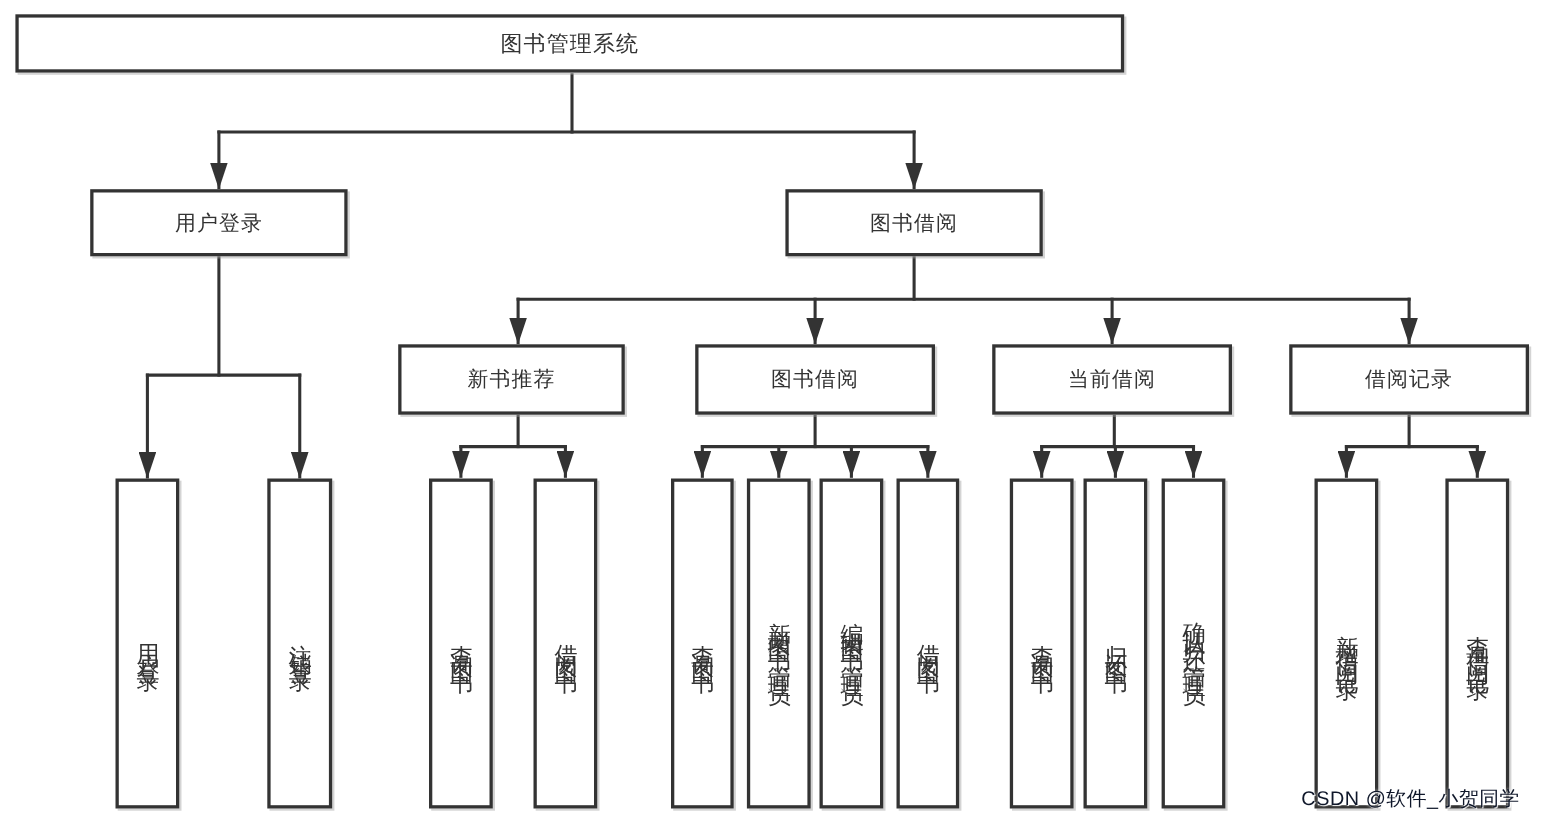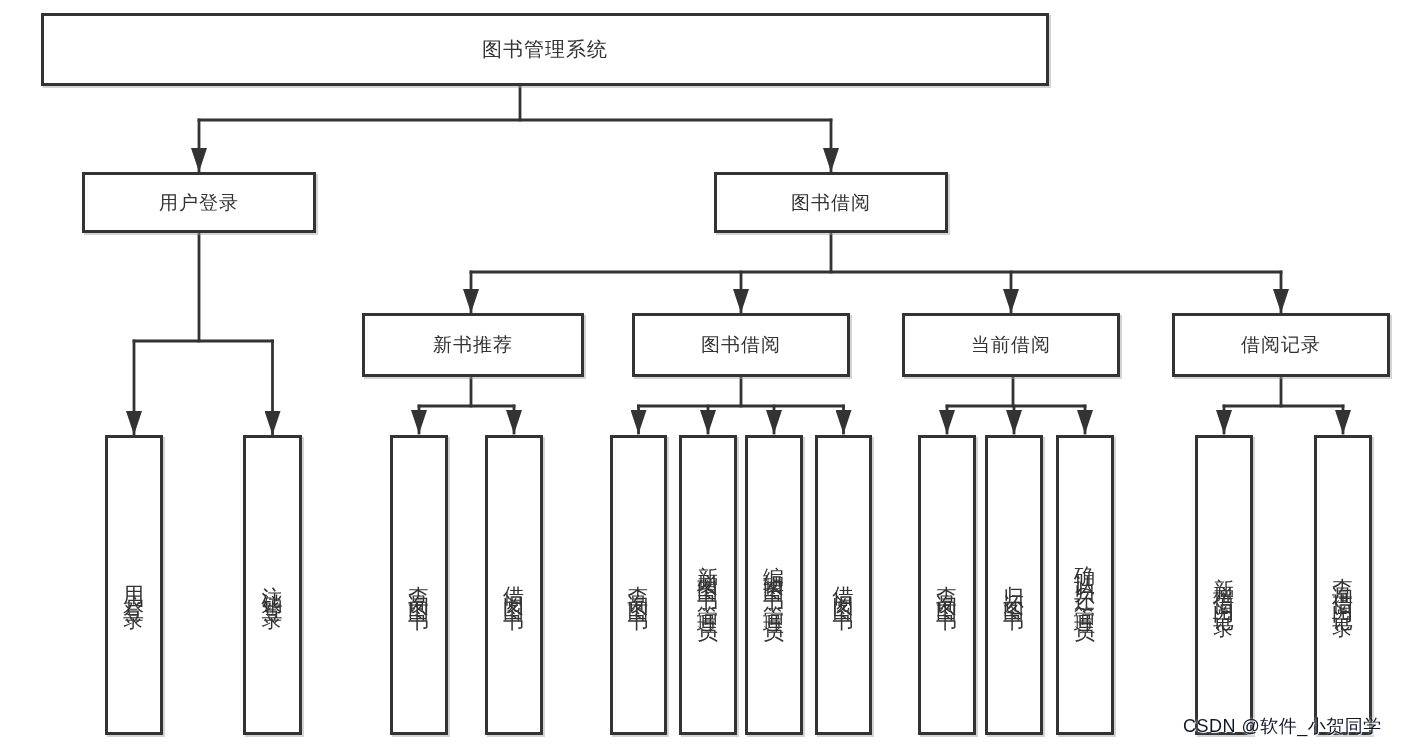--- a/index.html
+++ b/index.html
@@ -105,32 +105,32 @@
       <line x1="1014" y1="406" x2="1014" y2="433" marker-end="url(#arrow)"></line>
       <line x1="1085" y1="406" x2="1085" y2="433" marker-end="url(#arrow)"></line>
 
       <line x1="1281" y1="377" x2="1281" y2="406"></line>
       <line x1="1224" y1="406" x2="1343" y2="406"></line>
       <line x1="1224" y1="406" x2="1224" y2="433" marker-end="url(#arrow)"></line>
       <line x1="1343" y1="406" x2="1343" y2="433" marker-end="url(#arrow)"></line>
     </g>
   </svg>
 
-  <div class="box" style="left:14px; top:13px; width:1008px; height:73px;margin-left:27px;">
+  <div class="box" style="left:14px; top:13px; width:1008px; height:53px;">
     <span class="h-label root-label">图书管理系统</span>
   </div>
 
   <div class="box" style="left:82px; top:172px; width:234px; height:61px;">
     <span class="h-label">用户登录</span>
   </div>
   <div class="box" style="left:714px; top:172px; width:234px; height:61px;">
     <span class="h-label">图书借阅</span>
   </div>
 
-  <div class="box" style="left:362px; top:313px; width:222px; height:64px;text-align:right;">
+  <div class="box" style="left:362px; top:313px; width:206px; height:64px;text-align:right;">
     <span class="h-label">新书推荐</span>
   </div>
   <div class="box" style="left:902px; top:313px; width:218px; height:64px;">
     <span class="h-label">当前借阅</span>
   </div>
   <div class="box" style="left:632px; top:313px; width:218px; height:64px;">
     <span class="h-label">图书借阅</span>
   </div>
   <div class="box" style="left:1172px; top:313px; width:218px; height:64px;">
     <span class="h-label">借阅记录</span>

